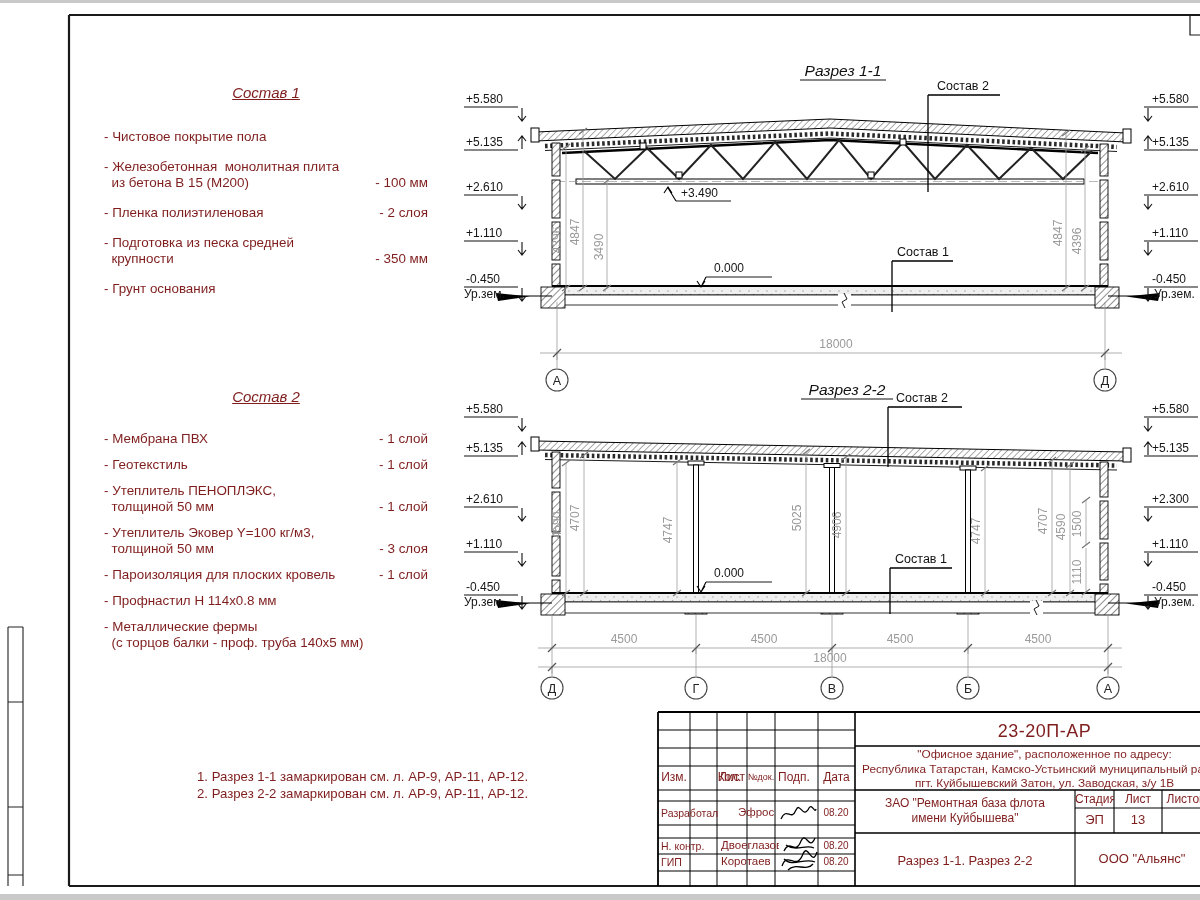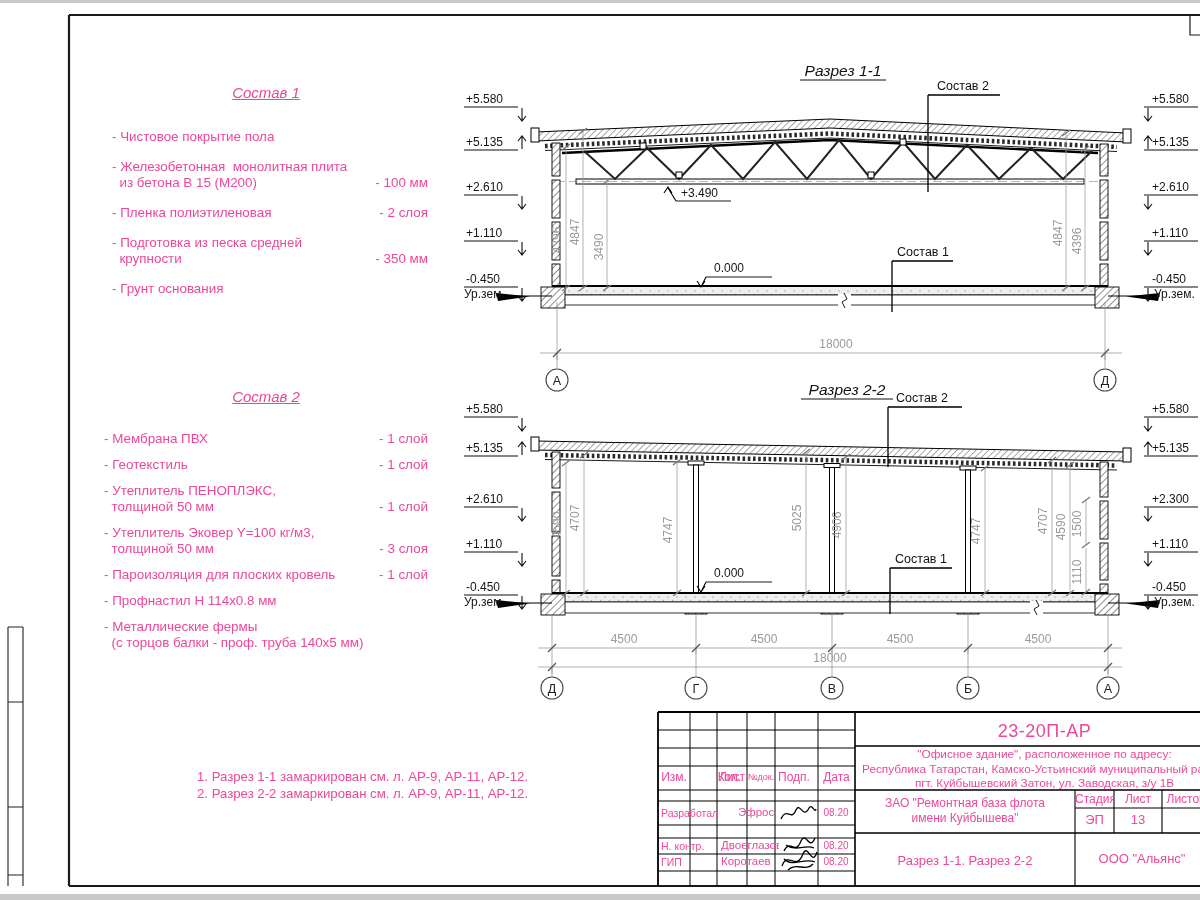--- a/index.html
+++ b/index.html
@@ -1,34 +1,34 @@
 <!DOCTYPE html>
 <html><head>
 <meta charset="utf-8">
 <style>
   html,body{margin:0;padding:0;background:#e8e8e8;}
   #page{position:relative;width:1200px;height:900px;background:#ffffff;overflow:hidden;
-        font-family:"Liberation Sans",sans-serif;color:#ec4899;}
+        font-family:"Liberation Sans",sans-serif;color:#7f1d1d;}
   .abs{position:absolute;}
   .edge{background:#c9c9c9;}
   svg text{font-family:"Liberation Sans",sans-serif;}
   .ttl{font-size:15.5px;font-style:italic;fill:#111;}
   .elev{font-size:12px;fill:#161616;}
   .dim{font-size:12px;fill:#9a9a9a;}
   .lead{font-size:12.5px;fill:#111;}
   .axis{font-size:12.5px;fill:#222;}
   
   .comp{position:absolute;width:324px;}
   .comp-title{font-size:15px;font-style:italic;text-align:center;
               text-decoration:underline;margin-bottom:28px;}
   .comp-item{display:flex;justify-content:space-between;align-items:flex-end;
              font-size:13.4px;line-height:16px;}
   .comp-item .t{white-space:pre;}
   .comp-item .v{white-space:nowrap;padding-left:6px;}
-  .c1 .comp-item{margin-bottom:14px;margin-left:8px;}
+  .c1 .comp-item{margin-bottom:14px;}
   .c2 .comp-item{margin-bottom:10px;}
   .c2 .comp-title{margin-bottom:26px;}
   
   .notes{position:absolute;left:197px;top:768px;font-size:13.2px;line-height:17px;}
   
   .tbt{position:absolute;overflow:hidden;}
   .cent{text-align:center;}
   .code{font-size:18px;letter-spacing:.5px;}
   .addr{font-size:11.8px;line-height:14.6px;white-space:pre-line;}
   .hdr{font-size:12px;line-height:21px;}

